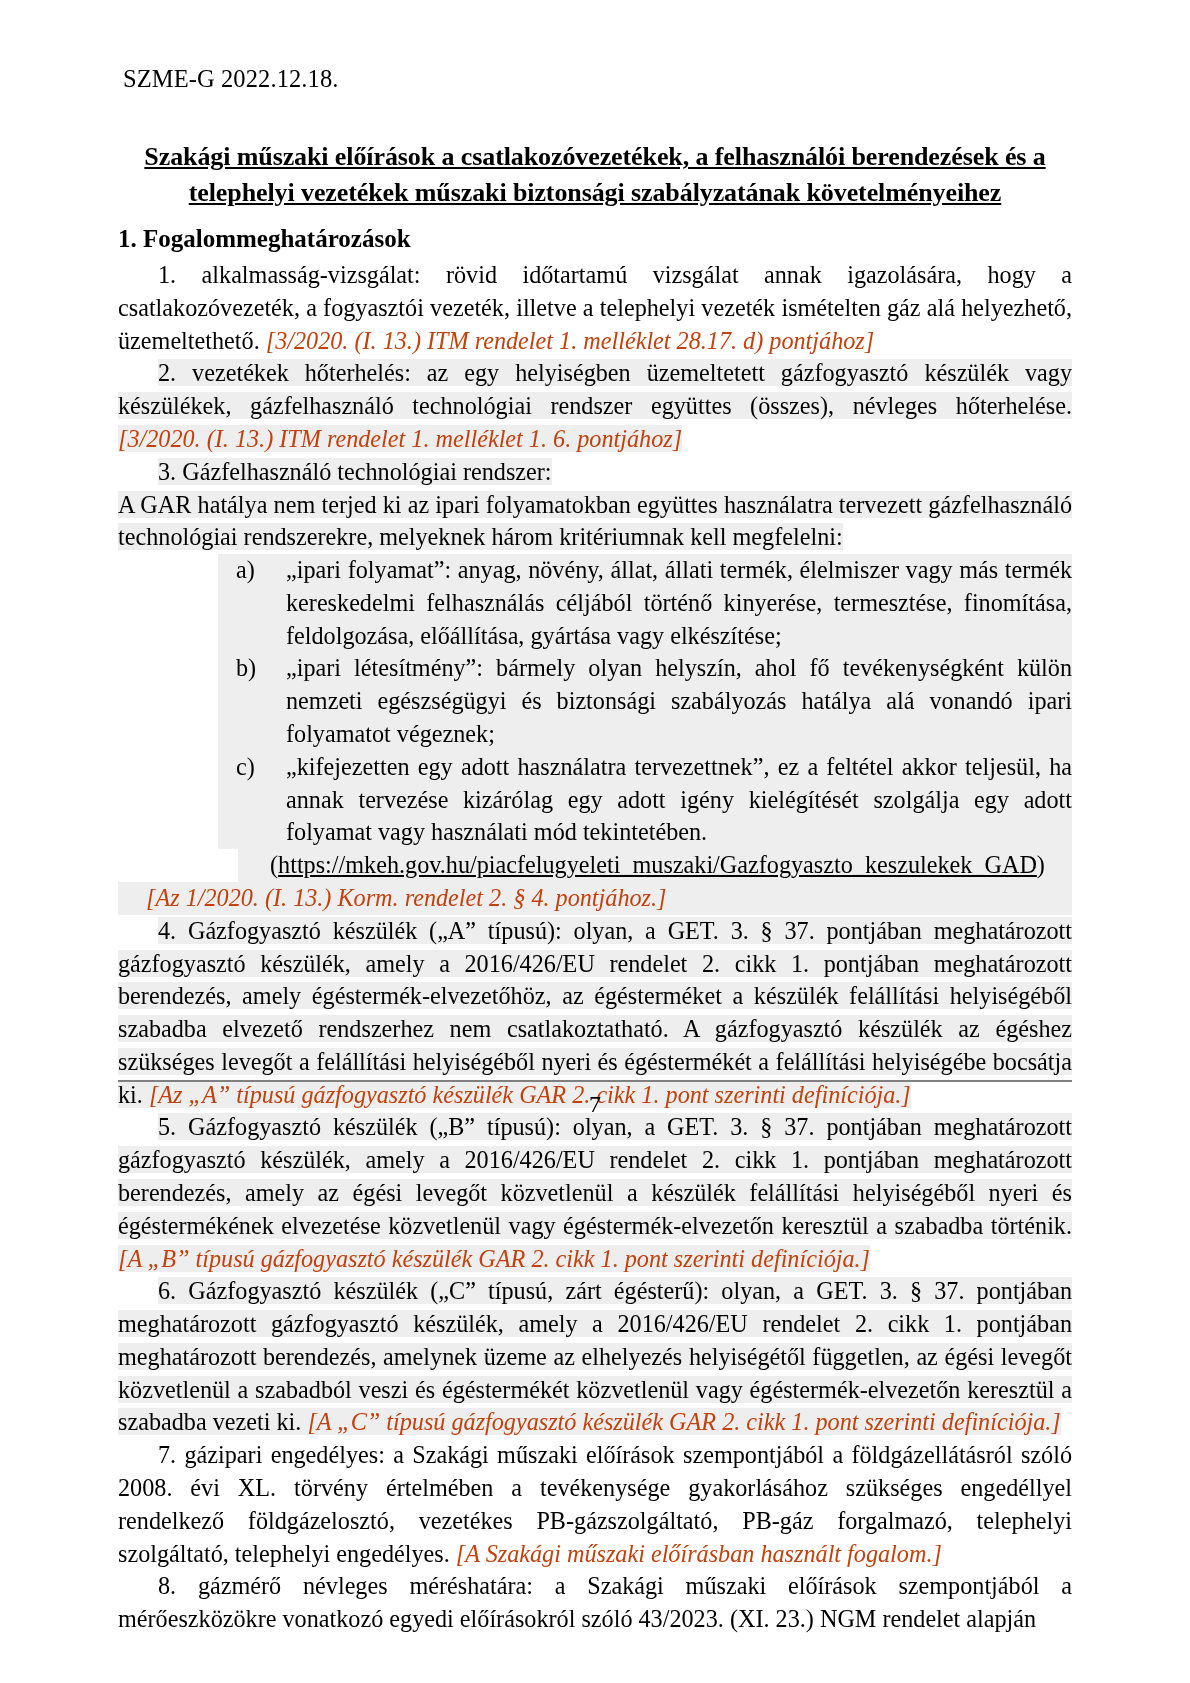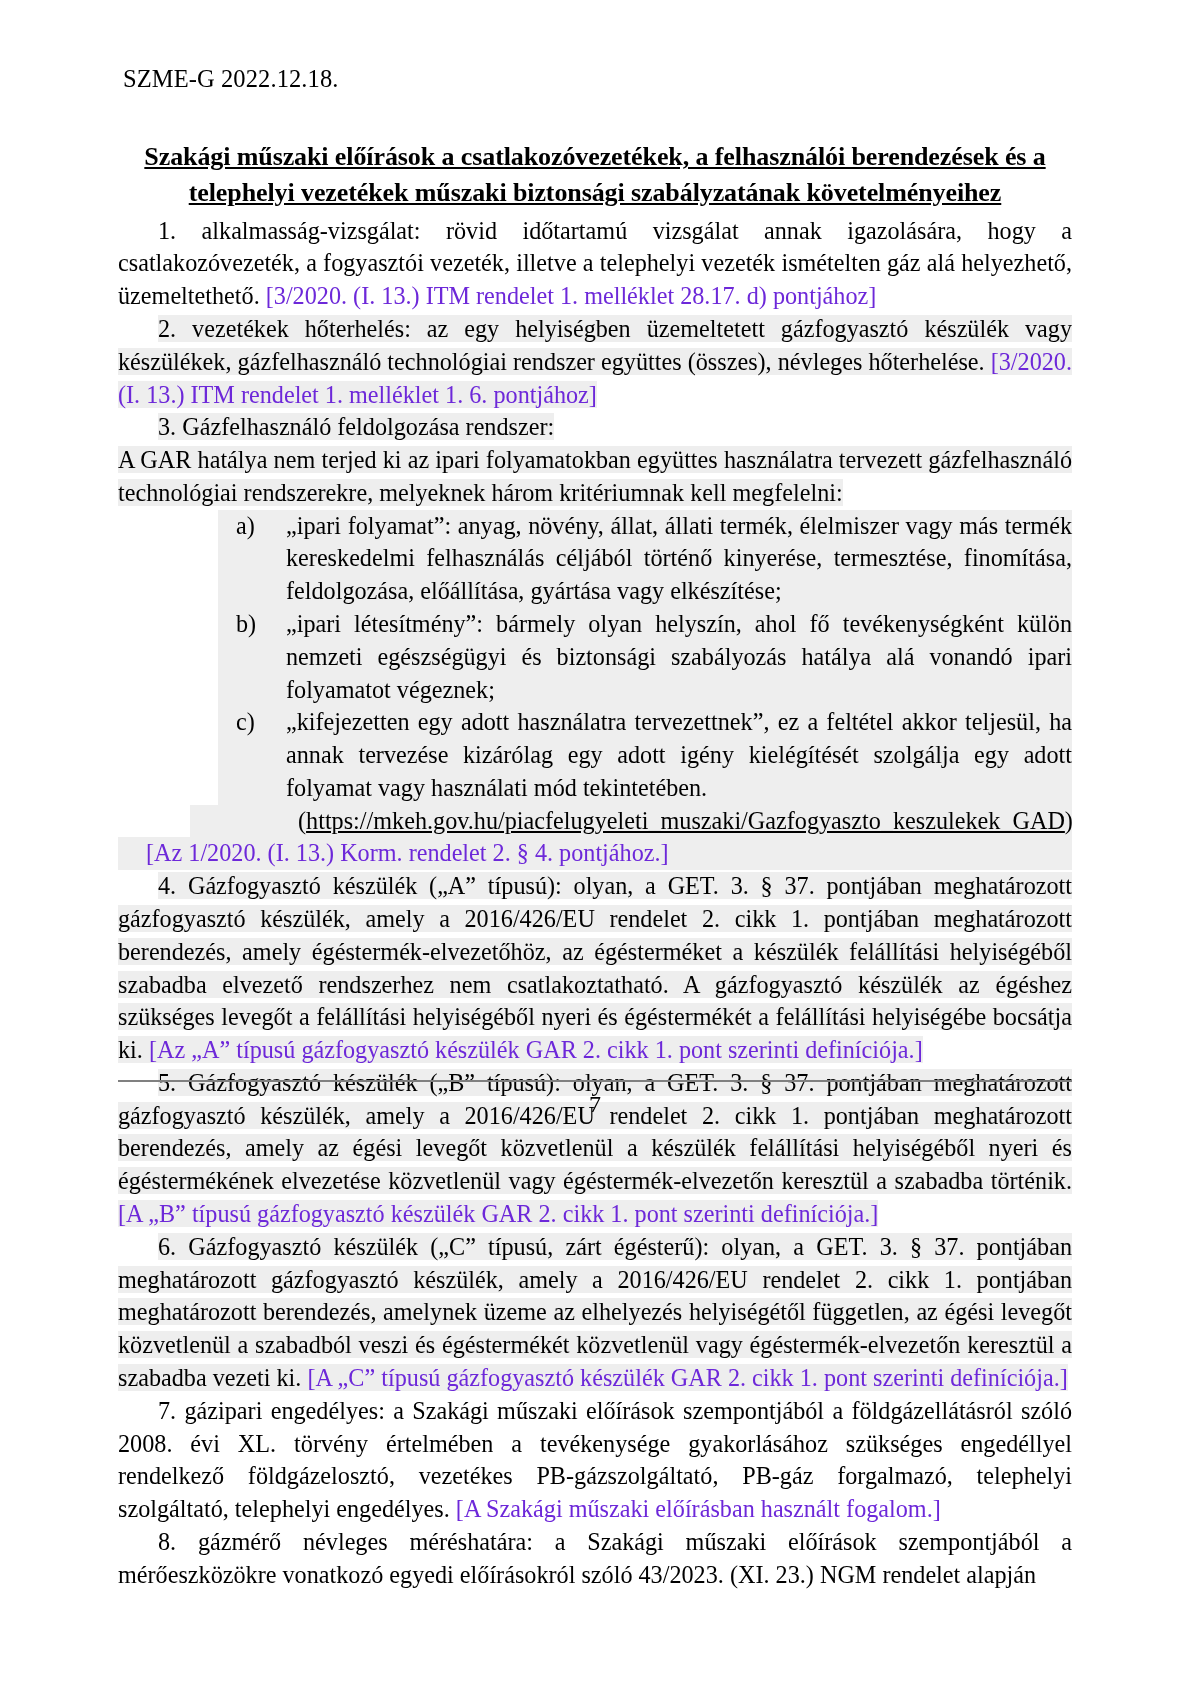--- a/index.html
+++ b/index.html
@@ -55,21 +55,22 @@
   }
   p.body-par.noindent {
     text-indent: 0;
   }
   .hl {
     background: #eeeeee;
     box-decoration-break: clone;
     -webkit-box-decoration-break: clone;
   }
   .blue {
-    color: #6d28d9;
+    color: #c2410c;
+    font-style: italic;
   }
   .it { }
   .url {
     text-decoration: underline;
   }
   ol.alpha-list {
     list-style: none;
     margin: 0;
     padding: 0;
   }
@@ -86,22 +87,22 @@
   ol.alpha-list li .marker {
     position: absolute;
     left: 18px;
     top: 0;
     width: 44px;
     text-align: left;
   }
   .url-line {
     font-size: 24.2px;
     line-height: 1.355;
-    margin: 0 0 0 72px;
-    padding-left: 108px;
+    margin: 0 0 0 120px;
+    padding-left: 32px;
     background: #eeeeee;
     text-align: left;
   }
   .cite-line {
     font-size: 24.2px;
     line-height: 1.355;
     margin: 0;
     padding-left: 28px;
     background: #eeeeee;
     text-align: left;
@@ -125,26 +126,27 @@
 </style>
 </head>
 <body>
 
 <div class="page">
 
   <div class="header-line">SZME-G 2022.12.18.</div>
 
   <h1 class="doc-title">Szakági műszaki előírások a csatlakozóvezetékek, a felhasználói berendezések és a telephelyi vezetékek műszaki biztonsági szabályzatának követelményeihez</h1>
 
+  <h2 class="section-heading">1. Fogalommeghatározások</h2>
 
   <p class="body-par"><span>1.</span> <span class="it">alkalmasság-vizsgálat</span><span>: rövid időtartamú vizsgálat annak igazolására, hogy a csatlakozóvezeték, a fogyasztói vezeték, illetve a telephelyi vezeték ismételten gáz alá helyezhető, üzemeltethető. </span><span class="blue">[3/2020. (I. 13.) ITM rendelet 1. melléklet 28.17. d) pontjához]</span></p>
 
   <p class="body-par"><span class="hl"><span>2.</span> <span class="it">vezetékek hőterhelés</span><span>: az egy helyiségben üzemeltetett gázfogyasztó készülék vagy készülékek, gázfelhasználó technológiai rendszer együttes (összes), névleges hőterhelése. </span><span class="blue">[3/2020. (I. 13.) ITM rendelet 1. melléklet 1. 6. pontjához]</span></span></p>
 
-  <p class="body-par"><span class="hl"><span>3.</span> <span class="it">Gázfelhasználó feldolgozása rendszer:</span></span></p>
+  <p class="body-par"><span class="hl"><span>3.</span> <span class="it">Gázfelhasználó technológiai rendszer:</span></span></p>
   <p class="body-par noindent"><span class="hl">A GAR hatálya nem terjed ki az ipari folyamatokban együttes használatra tervezett gázfelhasználó technológiai rendszerekre, melyeknek három kritériumnak kell megfelelni:</span></p>
 
   <ol class="alpha-list">
     <li><span class="marker">a)</span><span>„ipari folyamat”: anyag, növény, állat, állati termék, élelmiszer vagy más termék kereskedelmi felhasználás céljából történő kinyerése, termesztése, finomítása, feldolgozása, előállítása, gyártása vagy elkészítése;</span></li>
     <li><span class="marker">b)</span><span>„ipari létesítmény”: bármely olyan helyszín, ahol fő tevékenységként külön nemzeti egészségügyi és biztonsági szabályozás hatálya alá vonandó ipari folyamatot végeznek;</span></li>
     <li><span class="marker">c)</span><span>„kifejezetten egy adott használatra tervezettnek”, ez a feltétel akkor teljesül, ha annak tervezése kizárólag egy adott igény kielégítését szolgálja egy adott folyamat vagy használati mód tekintetében.</span></li>
   </ol>
 
   <div class="url-line"><span>(</span><span class="url">https://mkeh.gov.hu/piacfelugyeleti_muszaki/Gazfogyaszto_keszulekek_GAD</span><span>)</span></div>
 

